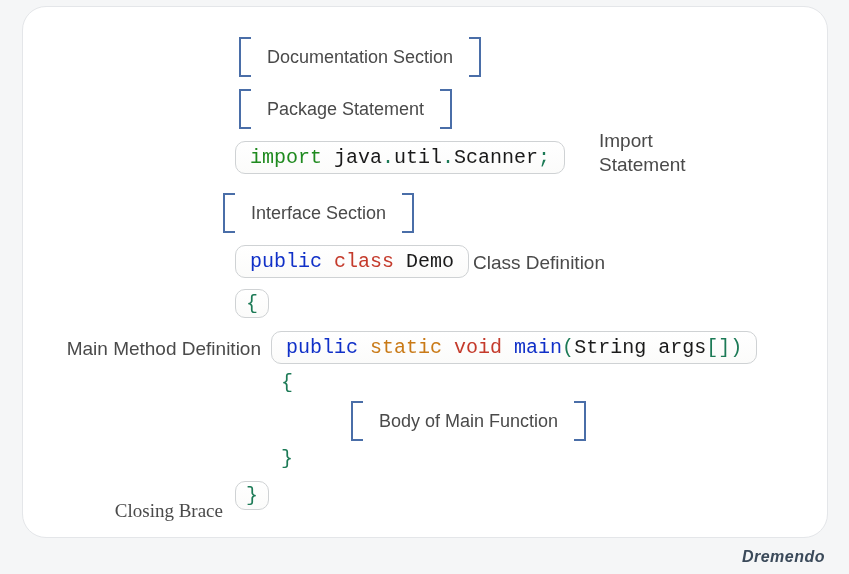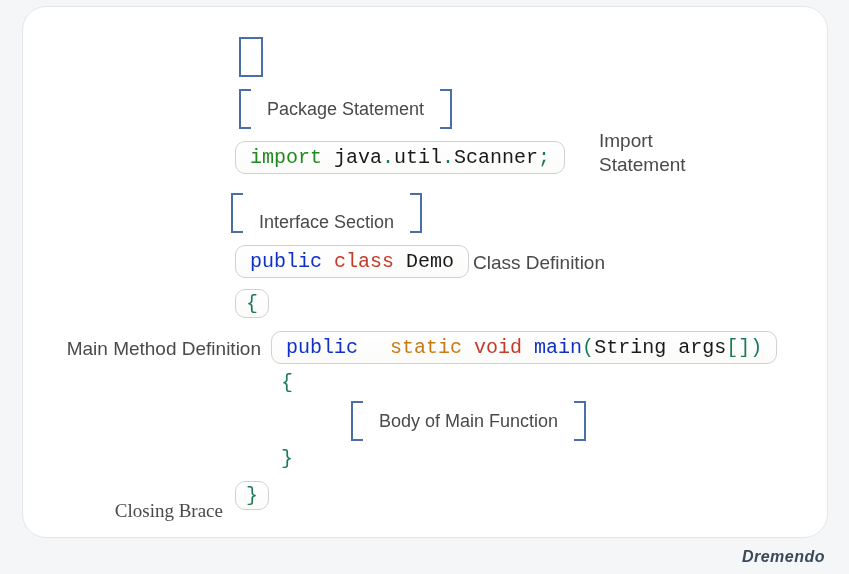--- a/index.html
+++ b/index.html
@@ -65,21 +65,21 @@
     white-space: nowrap;
     color: #222;
   }
   .bubble-sm {
     padding: 2px 10px;
     font-size: 20px;
   }
   .kw-green { color: #1f8a1f; }
   .kw-blue  { color: #1030c8; }
   .kw-red   { color: #c43a2b; }
-  .kw-orange{ color: #c97a17; margin-left: 20px; }
+  .kw-orange{ color: #c97a17; }
   .kw-teal  { color: #1c7a56; }
   .kw-black { color: #1a1a1a; }
 
   
   .label-right {
     position: absolute;
     font-size: 19px;
     color: #4a4a4a;
     line-height: 1.25;
   }
@@ -91,36 +91,37 @@
     line-height: 1.25;
   }
 </style>
 </head>
 <body>
 
 <div class="panel">
 
   <div class="bracket-box" style="left:216px; top:30px;">
     <span class="lb"></span>
+    <span class="bracket-label">Documentation Section</span>
     <span class="rb"></span>
   </div>
 
   <div class="bracket-box" style="left:216px; top:82px;">
     <span class="lb"></span>
     <span class="bracket-label">Package Statement</span>
     <span class="rb"></span>
   </div>
 
   <div class="bubble" style="left:212px; top:134px;">
     <span class="kw-green">import</span><span class="kw-black"> java</span><span class="kw-teal">.</span><span class="kw-black">util</span><span class="kw-teal">.</span><span class="kw-black">Scanner</span><span class="kw-teal">;</span>
   </div>
   <div class="label-right" style="left:576px; top:122px; white-space:pre-line;">Import
 Statement</div>
 
-  <div class="bracket-box" style="left:208px; top:186px;align-items:flex-end;">
+  <div class="bracket-box" style="left:200px; top:186px;">
     <span class="lb"></span>
     <span class="bracket-label">Interface Section</span>
     <span class="rb"></span>
   </div>
 
   <div class="bubble" style="left:212px; top:238px;">
     <span class="kw-blue">public</span> <span class="kw-red">class</span> <span class="kw-black">Demo</span>
   </div>
   <div class="label-right" style="left:450px; top:244px;">Class Definition</div>
 

